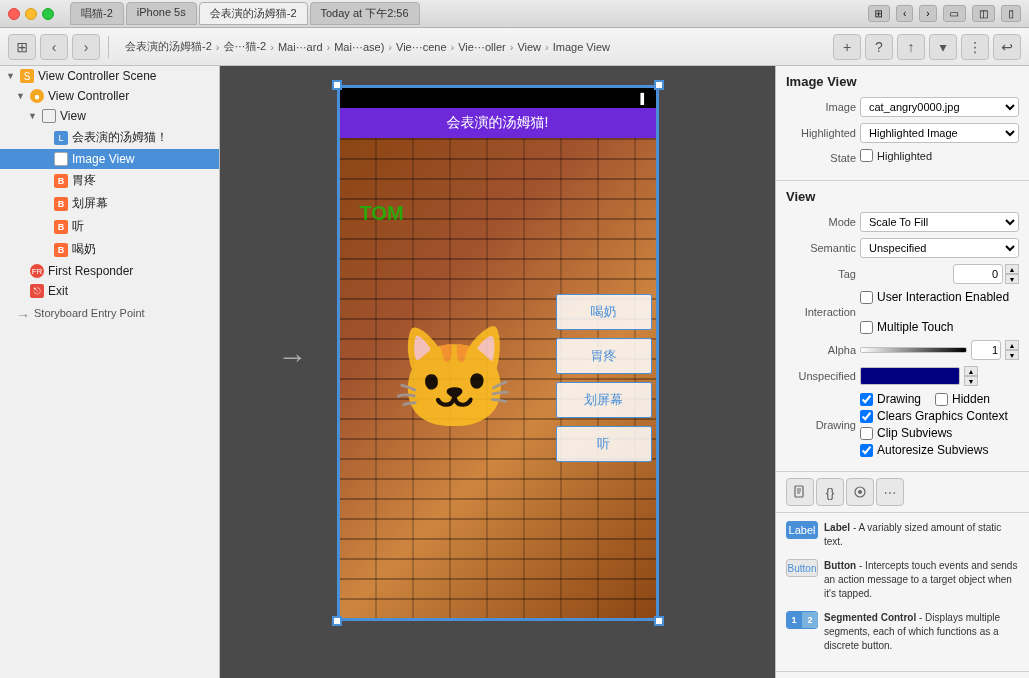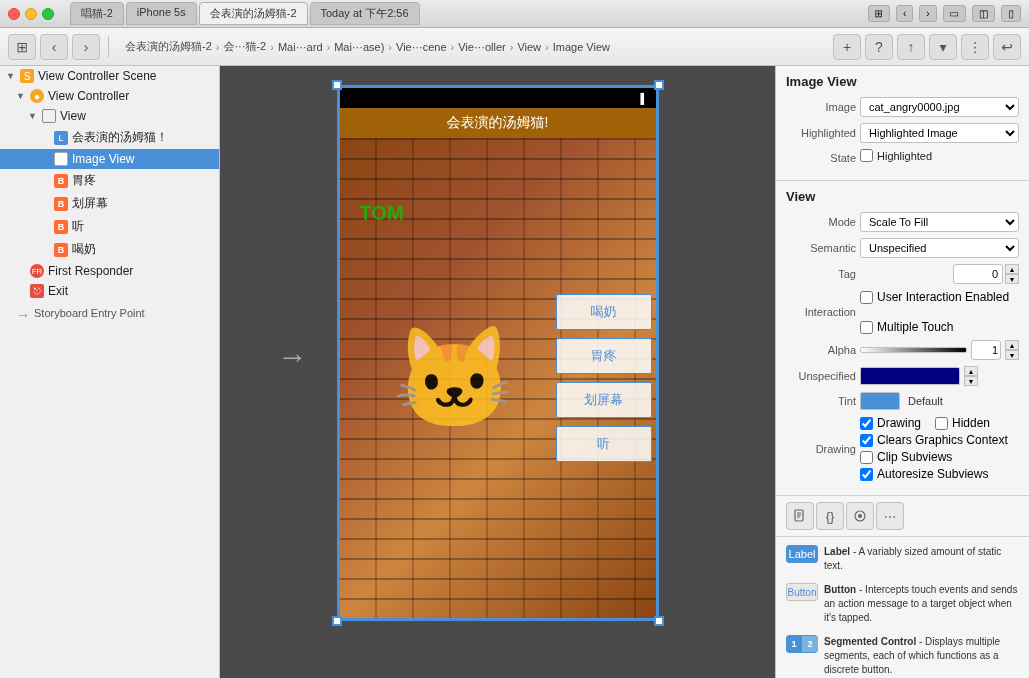--- a/index.html
+++ b/index.html
@@ -52,21 +52,21 @@
     .entry-point { display: flex; align-items: center; gap: 4px; padding: 4px 6px 4px 16px; font-size: 11px; color: #555; }
     .entry-arrow { color: #888; font-size: 14px; }
 
     
     .canvas-area { flex: 1; background: #4a4a4a; overflow: auto; display: flex; align-items: flex-start; justify-content: center; padding: 20px; position: relative; }
     .phone-container { position: relative; width: 320px; }
     .phone-screen { width: 320px; background: white; border: 2px solid #888; position: relative; overflow: hidden; }
     .phone-inner { position: relative; }
     .phone-statusbar { height: 20px; background: black; display: flex; align-items: center; justify-content: flex-end; padding-right: 8px; }
     .battery-icon { color: white; font-size: 10px; }
-    .phone-titlebar { background: #a16207; padding: 6px 10px; }
+    .phone-titlebar { background: #6d28d9; padding: 6px 10px; }
     .phone-title { color: white; font-size: 14px; text-align: center; font-weight: normal; }
     .phone-content { position: relative; height: 480px; overflow: hidden; }
     .cat-bg { width: 100%; height: 100%; background: linear-gradient(135deg, #8b4513 0%, #a0522d 30%, #cd853f 60%, #8b4513 100%); position: relative; }
     
     .cat-bg::before { content: ''; position: absolute; top: 0; left: 0; right: 0; bottom: 0; background-image: repeating-linear-gradient(0deg, transparent, transparent 18px, rgba(0,0,0,0.3) 18px, rgba(0,0,0,0.3) 20px), repeating-linear-gradient(90deg, transparent, transparent 35px, rgba(0,0,0,0.2) 35px, rgba(0,0,0,0.2) 37px); }
     .phone-buttons { position: absolute; right: 0; top: 0; bottom: 0; width: 100px; display: flex; flex-direction: column; align-items: stretch; justify-content: center; gap: 8px; padding-right: 4px; }
     .phone-btn { background: rgba(255,255,255,0.85); border: 1px solid #4a90d9; color: #4a90d9; text-align: center; padding: 8px 4px; font-size: 13px; cursor: pointer; border-radius: 2px; }
     .entry-arrow-canvas { position: absolute; left: -60px; top: 50%; transform: translateY(-50%); color: #aaa; font-size: 30px; }
 
     
@@ -358,25 +358,20 @@
 
       <div class="color-row">
         <span class="property-label">Unspecified</span>
         <span class="bg-color" style="background:navy; width:100px; height:18px; border:1px solid #c0c0c0; border-radius:2px; display:inline-block; cursor:pointer;"></span>
         <div style="display:flex; flex-direction:column; width:14px;">
           <button style="height:10px; font-size:7px; border:1px solid #c0c0c0; background:#e8e8e8; cursor:pointer;">▲</button>
           <button style="height:10px; font-size:7px; border:1px solid #c0c0c0; background:#e8e8e8; cursor:pointer;">▼</button>
         </div>
       </div>
 
-      <div class="color-row">
-        <span class="property-label">Tint</span>
-        <span class="tint-color" style="cursor:pointer;"></span>
-        <span style="font-size:11px; color:#333;">Default</span>
-      </div>
 
       <div class="property-row">
         <span class="property-label">Drawing</span>
         <div style="display:flex; flex-direction:column; gap:3px;">
           <div style="display:flex; align-items:center; gap:4px;">
             <input type="checkbox" checked="" style="">
             <label>Drawing</label>
             <span style="margin-left:10px; display:flex; align-items:center; gap:4px;">
               <input type="checkbox" style="">
               <label>Hidden</label>

